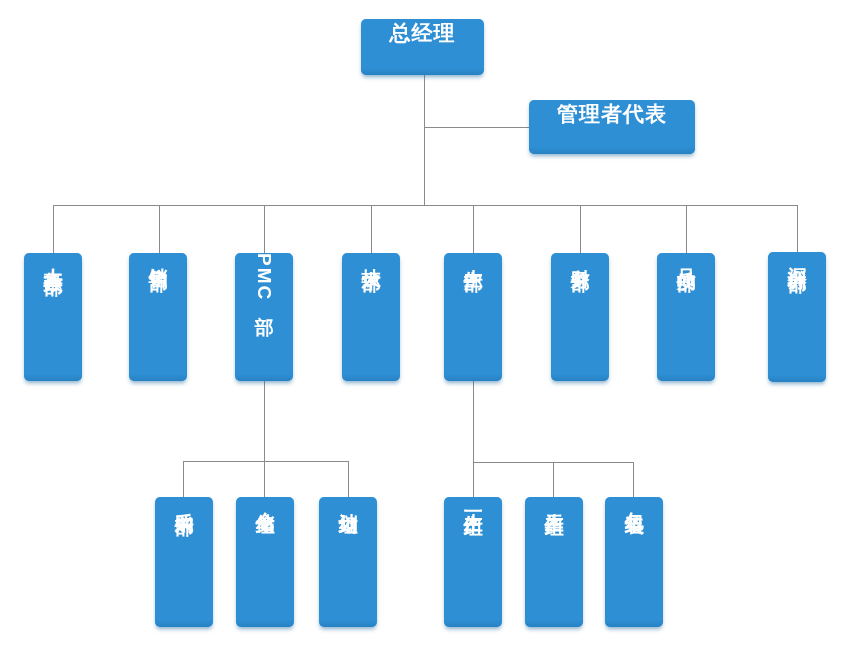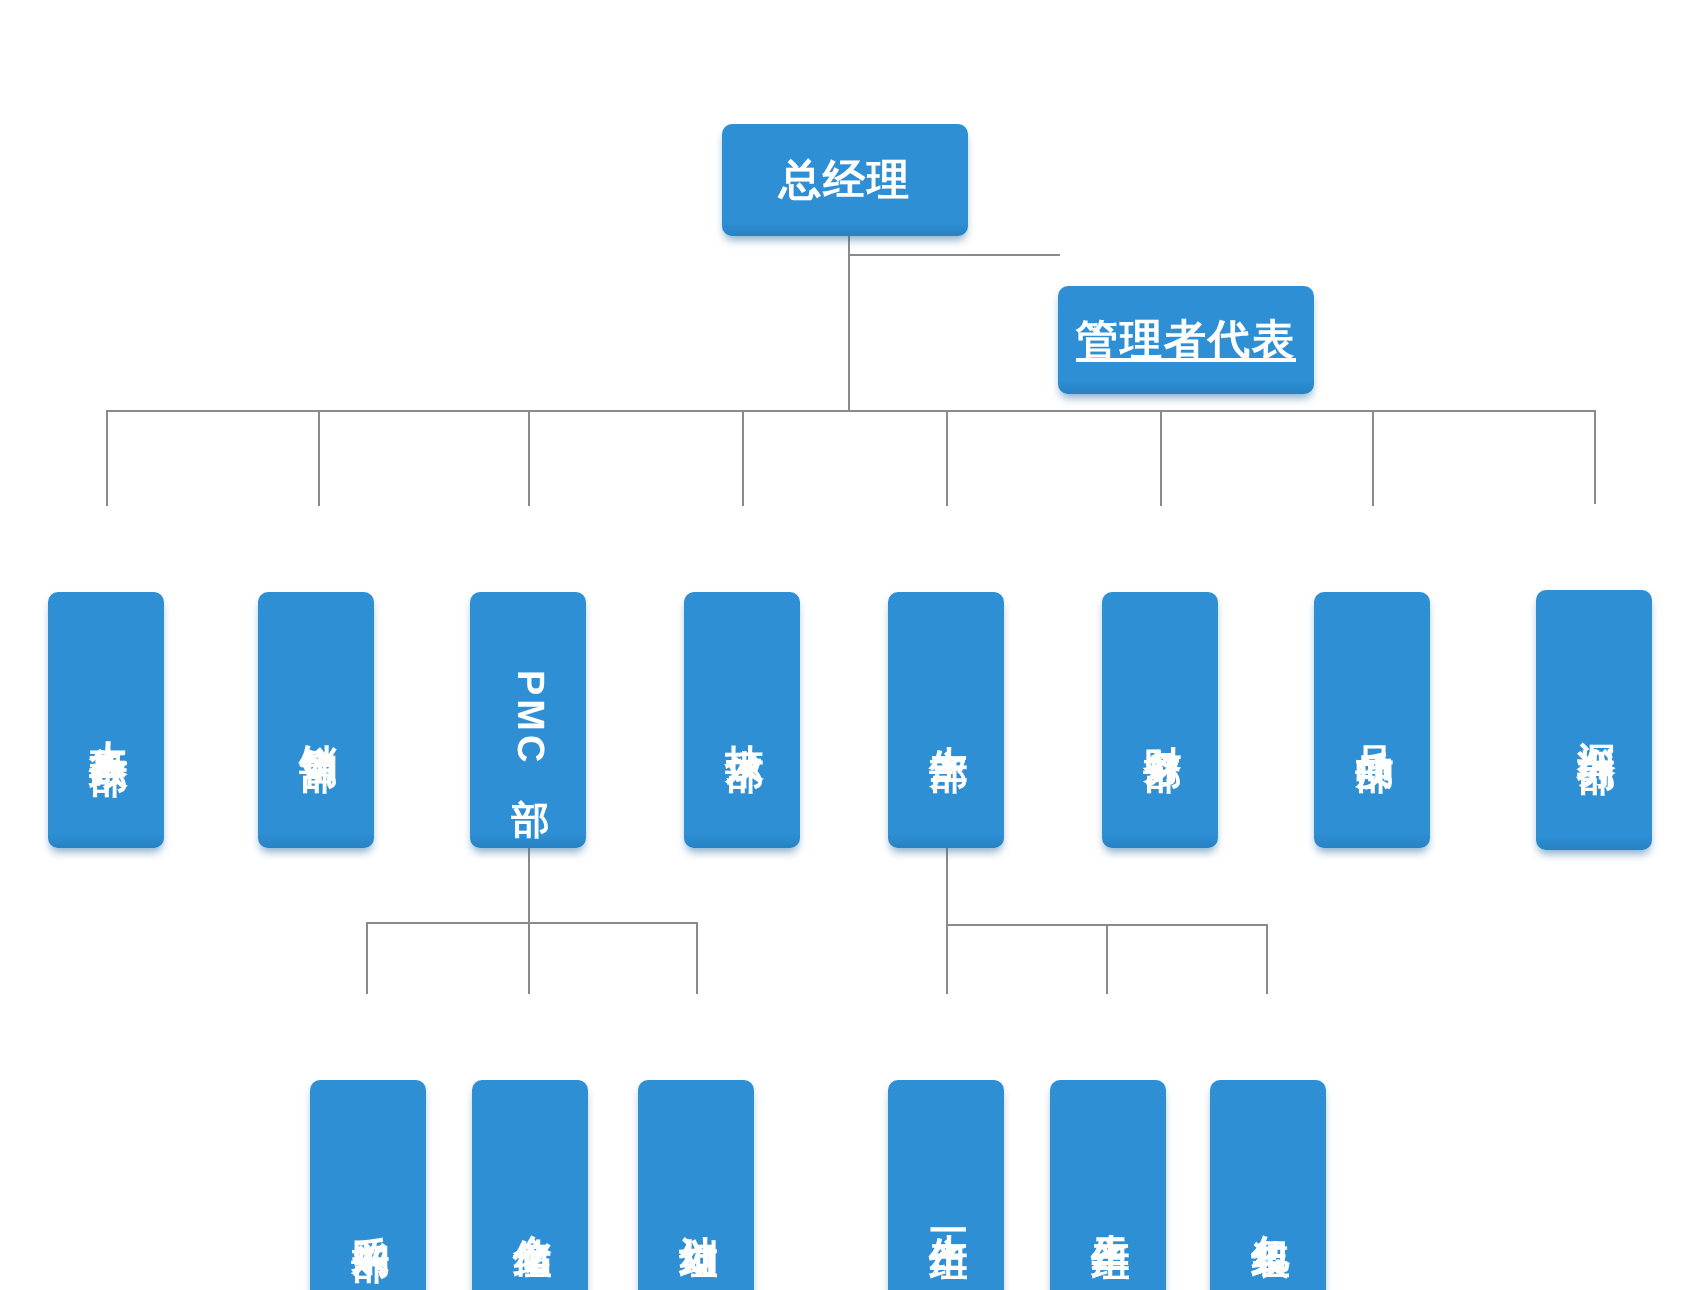--- a/index.html
+++ b/index.html
@@ -29,25 +29,23 @@
 
   
   .node {
     position: absolute;
     background: #2e8fd4;
     border-radius: 5px;
     box-shadow: 0 3px 4px -1px rgba(40, 110, 160, 0.55);
     color: #ffffff;
     font-weight: bold;
     display: flex;
-    align-items: center;
     justify-content: center;
     box-sizing: border-box;
     overflow: hidden;
-    margin-top: 43px;
   }
   .node::after {
     content: "";
     position: absolute;
     left: 0;
     right: 0;
     bottom: 0;
     height: 7px;
     background: linear-gradient(to bottom, rgba(20,95,150,0.0), rgba(20,95,150,0.28));
     border-radius: 0 0 5px 5px;
@@ -105,21 +103,21 @@
   <div class="line line-v" style="left:473px; top:381px; height:82px;"></div>
   <div class="line line-h" style="left:473px; top:462px; width:161px;"></div>
   <div class="line line-v" style="left:473px; top:462px; height:35px;"></div>
   <div class="line line-v" style="left:553px; top:462px; height:35px;"></div>
   <div class="line line-v" style="left:633px; top:462px; height:35px;"></div>
 
   <div class="node node-h" style="left:361px; top:19px; width:123px; height:56px;">
     <span class="label">总经理</span>
   </div>
 
-  <div class="node node-h" style="left:529px; top:100px; width:128px; height:54px;text-decoration:underline;">
+  <div class="node node-h" style="left:529px; top:100px; width:166px; height:54px;">
     <span class="label">管理者代表</span>
   </div>
 
   <div class="node node-v" style="left:24px; top:253px; width:58px; height:128px;">
     <span class="label">人事行政部</span>
   </div>
 
   <div class="node node-v" style="left:129px; top:253px; width:58px; height:128px;">
     <span class="label">销售部</span>
   </div>

